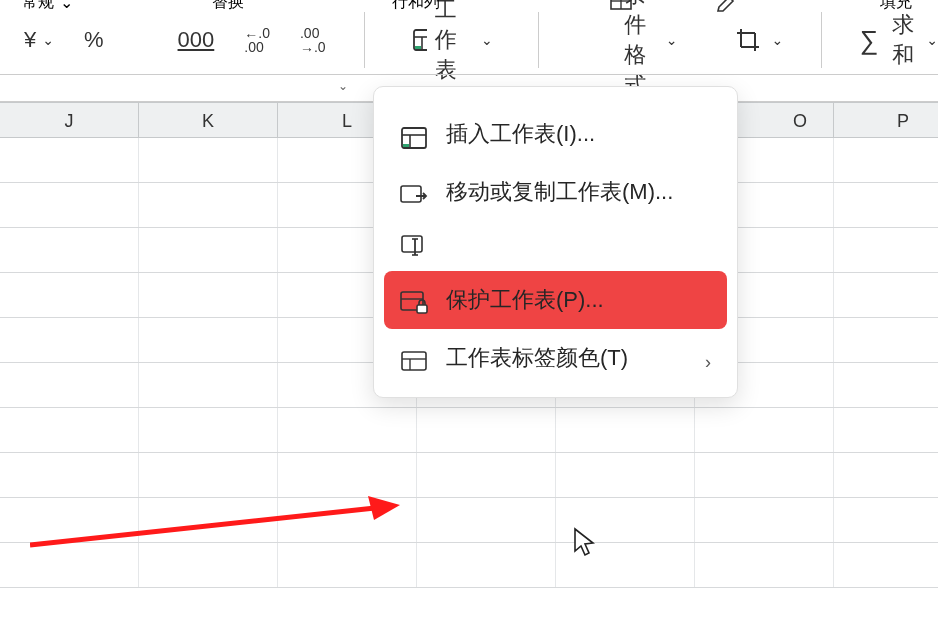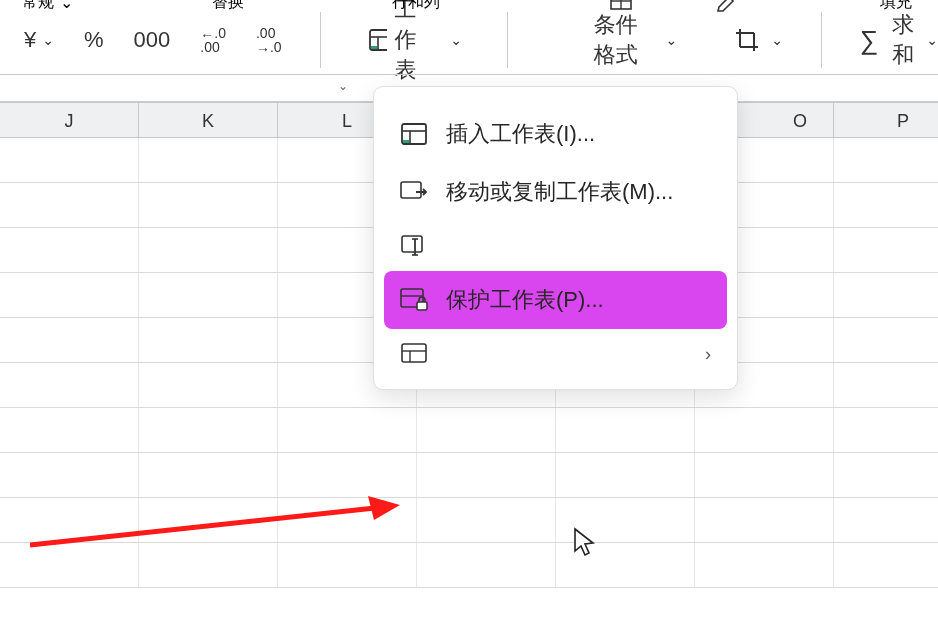--- a/index.html
+++ b/index.html
@@ -10,22 +10,22 @@
     .worksheet-btn{display:flex;align-items:center;gap:8px;background:#fff;border:1px solid transparent;padding:4px 10px;border-radius:6px;font-size:22px;cursor:pointer;}
     .worksheet-btn .chev{font-size:14px;margin-left:4px;}
     .fxbar{height:28px;border-top:1px solid #ccc;border-bottom:1px solid #ccc;position:relative;}
     .fxbar .drop{position:absolute;right:590px;top:4px;font-size:12px;color:#666;}
     .grid-header{height:36px;background:#eef0f1;border-top:1px solid #c6c9cb;border-bottom:1px solid #c6c9cb;display:flex;}
     .grid-header .col{flex:0 0 139px;border-right:1px solid #c6c9cb;text-align:center;line-height:36px;font-size:18px;color:#333;}
     .grid-body{display:flex;flex-direction:column;}
     .grid-row{height:45px;display:flex;border-bottom:1px solid #d7d9db;}
     .grid-row .cell{flex:0 0 139px;border-right:1px solid #e5e7e9;}
     .dropdown{position:absolute;left:373px;top:86px;width:365px;background:#fff;border:1px solid #e0e0e0;border-radius:10px;box-shadow:0 8px 24px rgba(0,0,0,.12);padding:18px 10px 10px;}
-    .menu-item{display:flex;align-items:center;gap:18px;padding:14px 16px;font-size:22px;color:#262626;border-radius:8px;cursor:pointer;position:relative;}
-    .menu-item.hovered{background:#d946ef;}
+    .menu-item{display:flex;align-items:flex-end;gap:18px;padding:14px 16px;font-size:22px;color:#262626;border-radius:8px;cursor:pointer;position:relative;}
+    .menu-item.hovered{background:#ef4444;}
     .menu-item .submenu-arrow{position:absolute;right:16px;font-size:18px;color:#555;}
     .icon-slot{width:28px;display:flex;justify-content:center;}
     .icon-slot svg{display:block;}
     .cursor-pointer{position:absolute;left:573px;top:527px;font-size:26px;color:#111;pointer-events:none;}
     .red-arrow{position:absolute;left:30px;top:490px;width:370px;height:60px;pointer-events:none;}
     .crop-icon{font-size:24px;}
     .topfrag{position:absolute;top:-8px;display:flex;align-items:center;gap:6px;}
   </style>
 </head>
 <body>
@@ -59,21 +59,21 @@
 </div>
 
 <div class="ribbon-row2">
   <div class="seg">
       <span>¥</span>
       <span style="font-size:14px;">⌄</span>
     </div>
   <div class="seg">
       <span>%</span>
     </div>
-  <div class="seg" style="">
+  <div class="seg" style="text-decoration:underline;margin-left:44px;">
       <span>000</span>
     </div>
   <div class="seg" style="font-size:14px;line-height:1;white-space:pre;"><span>←.0
 .00</span></div>
   <div class="seg" style="font-size:14px;line-height:1;white-space:pre;"><span>.00
 →.0</span></div>
   <div class="divider"></div>
 
   <div class="worksheet-btn">
     <svg width="26" height="22">
@@ -259,20 +259,21 @@
     <span>保护工作表(P)...</span>
   </div>
   <div class="menu-item">
     <span class="icon-slot">
         <svg width="26" height="22">
           <rect x="1" y="1" width="24" height="18" rx="2" fill="none" stroke="#333" stroke-width="1.6"></rect>
           <line x1="1" y1="8" x2="25" y2="8" stroke="#333" stroke-width="1.4"></line>
           <line x1="9" y1="8" x2="9" y2="19" stroke="#333" stroke-width="1.4"></line>
         </svg>
       </span>
+    <span>工作表标签颜色(T)</span>
     <span class="submenu-arrow">›</span>
   </div>
 </div>
 
 <svg class="red-arrow" viewBox="0 0 370 60">
   <line x1="0" y1="55" x2="345" y2="18" stroke="#ff1a1a" stroke-width="5"></line>
   <polygon points="370,15 338,6 344,30" fill="#ff1a1a"></polygon>
 </svg>
 
 <div class="cursor-pointer">

